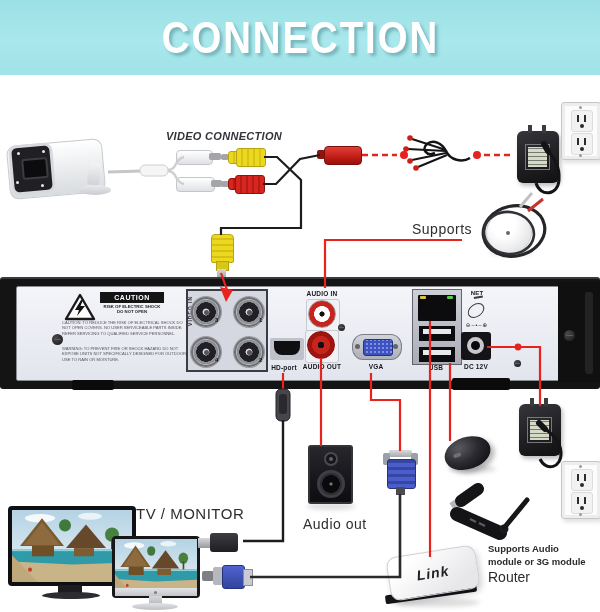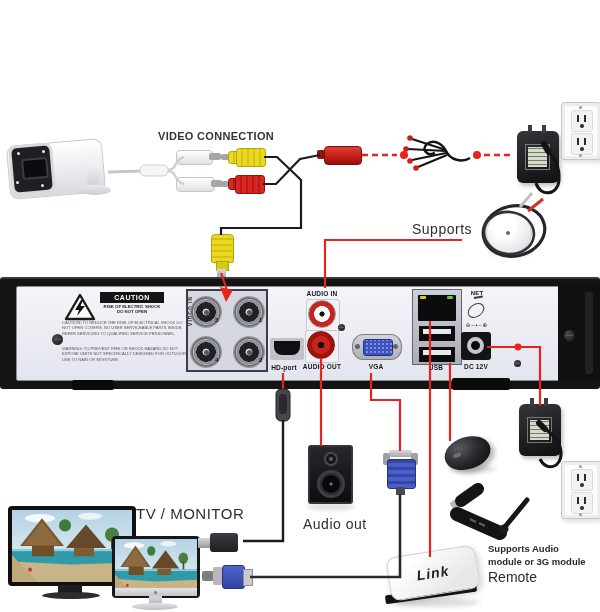--- a/index.html
+++ b/index.html
@@ -6,21 +6,21 @@
   .stage{position:relative;width:600px;height:612px;background:#fff;overflow:hidden;
          font-family:"Liberation Sans",sans-serif;}
   
   .banner{position:absolute;left:0;top:0;width:600px;height:75px;
           background:linear-gradient(180deg,#9be0e5 0%,#a9e8ec 55%,#9fe2e7 100%);
           display:flex;align-items:center;justify-content:center;}
   .banner h1{margin:0;font-size:40px;font-weight:bold;color:#ffffff;letter-spacing:2px;
              transform:scaleY(1.12) scaleX(.96);
              text-shadow:3px 3px 3px rgba(30,90,100,.35);}
   
-  .lbl{position:absolute;font-weight:bold;color:#33343a;text-align:left;font-size:11px;letter-spacing:.3px;}
+  .lbl{position:absolute;font-weight:bold;color:#33343a;text-align:right;font-size:11px;letter-spacing:.3px;font-style:italic;}
   .biglbl{position:absolute;color:#2e2e30;font-size:15px;letter-spacing:.5px;}
   .plbl{position:absolute;font-weight:bold;color:#15151d;text-align:center;font-size:6.5px;letter-spacing:.2px;}
   
   .cam-body{position:absolute;left:8px;top:142px;width:94px;height:52px;border-radius:9px;
             background:linear-gradient(180deg,#ffffff,#d8dbdf);border:1px solid #c6c9cd;transform:rotate(-5deg);}
   .cam-face{position:absolute;left:10px;top:144px;width:44px;height:50px;border-radius:8px;
             background:#202024;border:3px solid #d7d9dc;box-sizing:border-box;transform:rotate(-5deg);}
   .cam-lens{position:absolute;left:22px;top:158px;width:22px;height:17px;background:#0c0c0e;border:2px solid #3c3c42;border-radius:3px;transform:rotate(-5deg);}
   .cam-led{position:absolute;width:3px;height:3px;border-radius:50%;background:#fff;opacity:.9;}
   .cam-post{position:absolute;left:88px;top:163px;width:12px;height:22px;background:linear-gradient(#f2f3f4,#cfd2d6);border-radius:3px;transform:rotate(6deg);}
@@ -133,20 +133,23 @@
   .sl.a{left:5px}.sl.b{left:12px}
   .hole{position:absolute;left:8px;top:13px;width:4px;height:4px;border-radius:50%;background:#2c2c30;}
   .oscrew{position:absolute;left:17px;width:3px;height:3px;border-radius:50%;background:#9a9a9e;}
   .wires{position:absolute;left:0;top:0;z-index:40;pointer-events:none;}
 </style>
 </head>
 <body>
 
 <div class="stage">
 
+  <div class="banner">
+    <h1>CONNECTION</h1>
+  </div>
 
   <div class="cam-body"></div>
   <div class="cam-face"></div>
   <div class="cam-lens"></div>
   <span class="cam-led" style="left:17px;top:152px;"></span>
   <span class="cam-led" style="left:42px;top:150px;"></span>
   <span class="cam-led" style="left:16px;top:181px;"></span>
   <span class="cam-led" style="left:41px;top:184px;"></span>
   <div class="cam-post"></div>
   <div class="cam-base"></div>
@@ -323,21 +326,21 @@
       <span class="led"></span>
       <span class="led"></span>
       <span class="led"></span>
   </div>
   <div class="router-top">
     <span>Link</span>
   </div>
 
   <div class="wifi-note" style="top:543px;font-size:9.5px;font-weight:bold;">Supports Audio</div>
   <div class="wifi-note" style="top:556px;font-size:9.5px;font-weight:bold;">module or 3G module</div>
-  <div class="wifi-note" style="top:569px;font-size:14px;">Remote</div>
+  <div class="wifi-note" style="top:569px;font-size:14px;">Router</div>
 
   <div class="adapter" style="left:519px;top:404px;">
     <span class="prong" style="left:11px;"></span>
     <span class="prong" style="left:25px;"></span>
     <span class="adlabel"></span>
   </div>
   <div class="outlet" style="left:561px;top:461px;">
     <span class="oscrew" style="top:3px;"></span>
     <div class="sock" style="top:7px;">
       <span class="sl a"></span>

